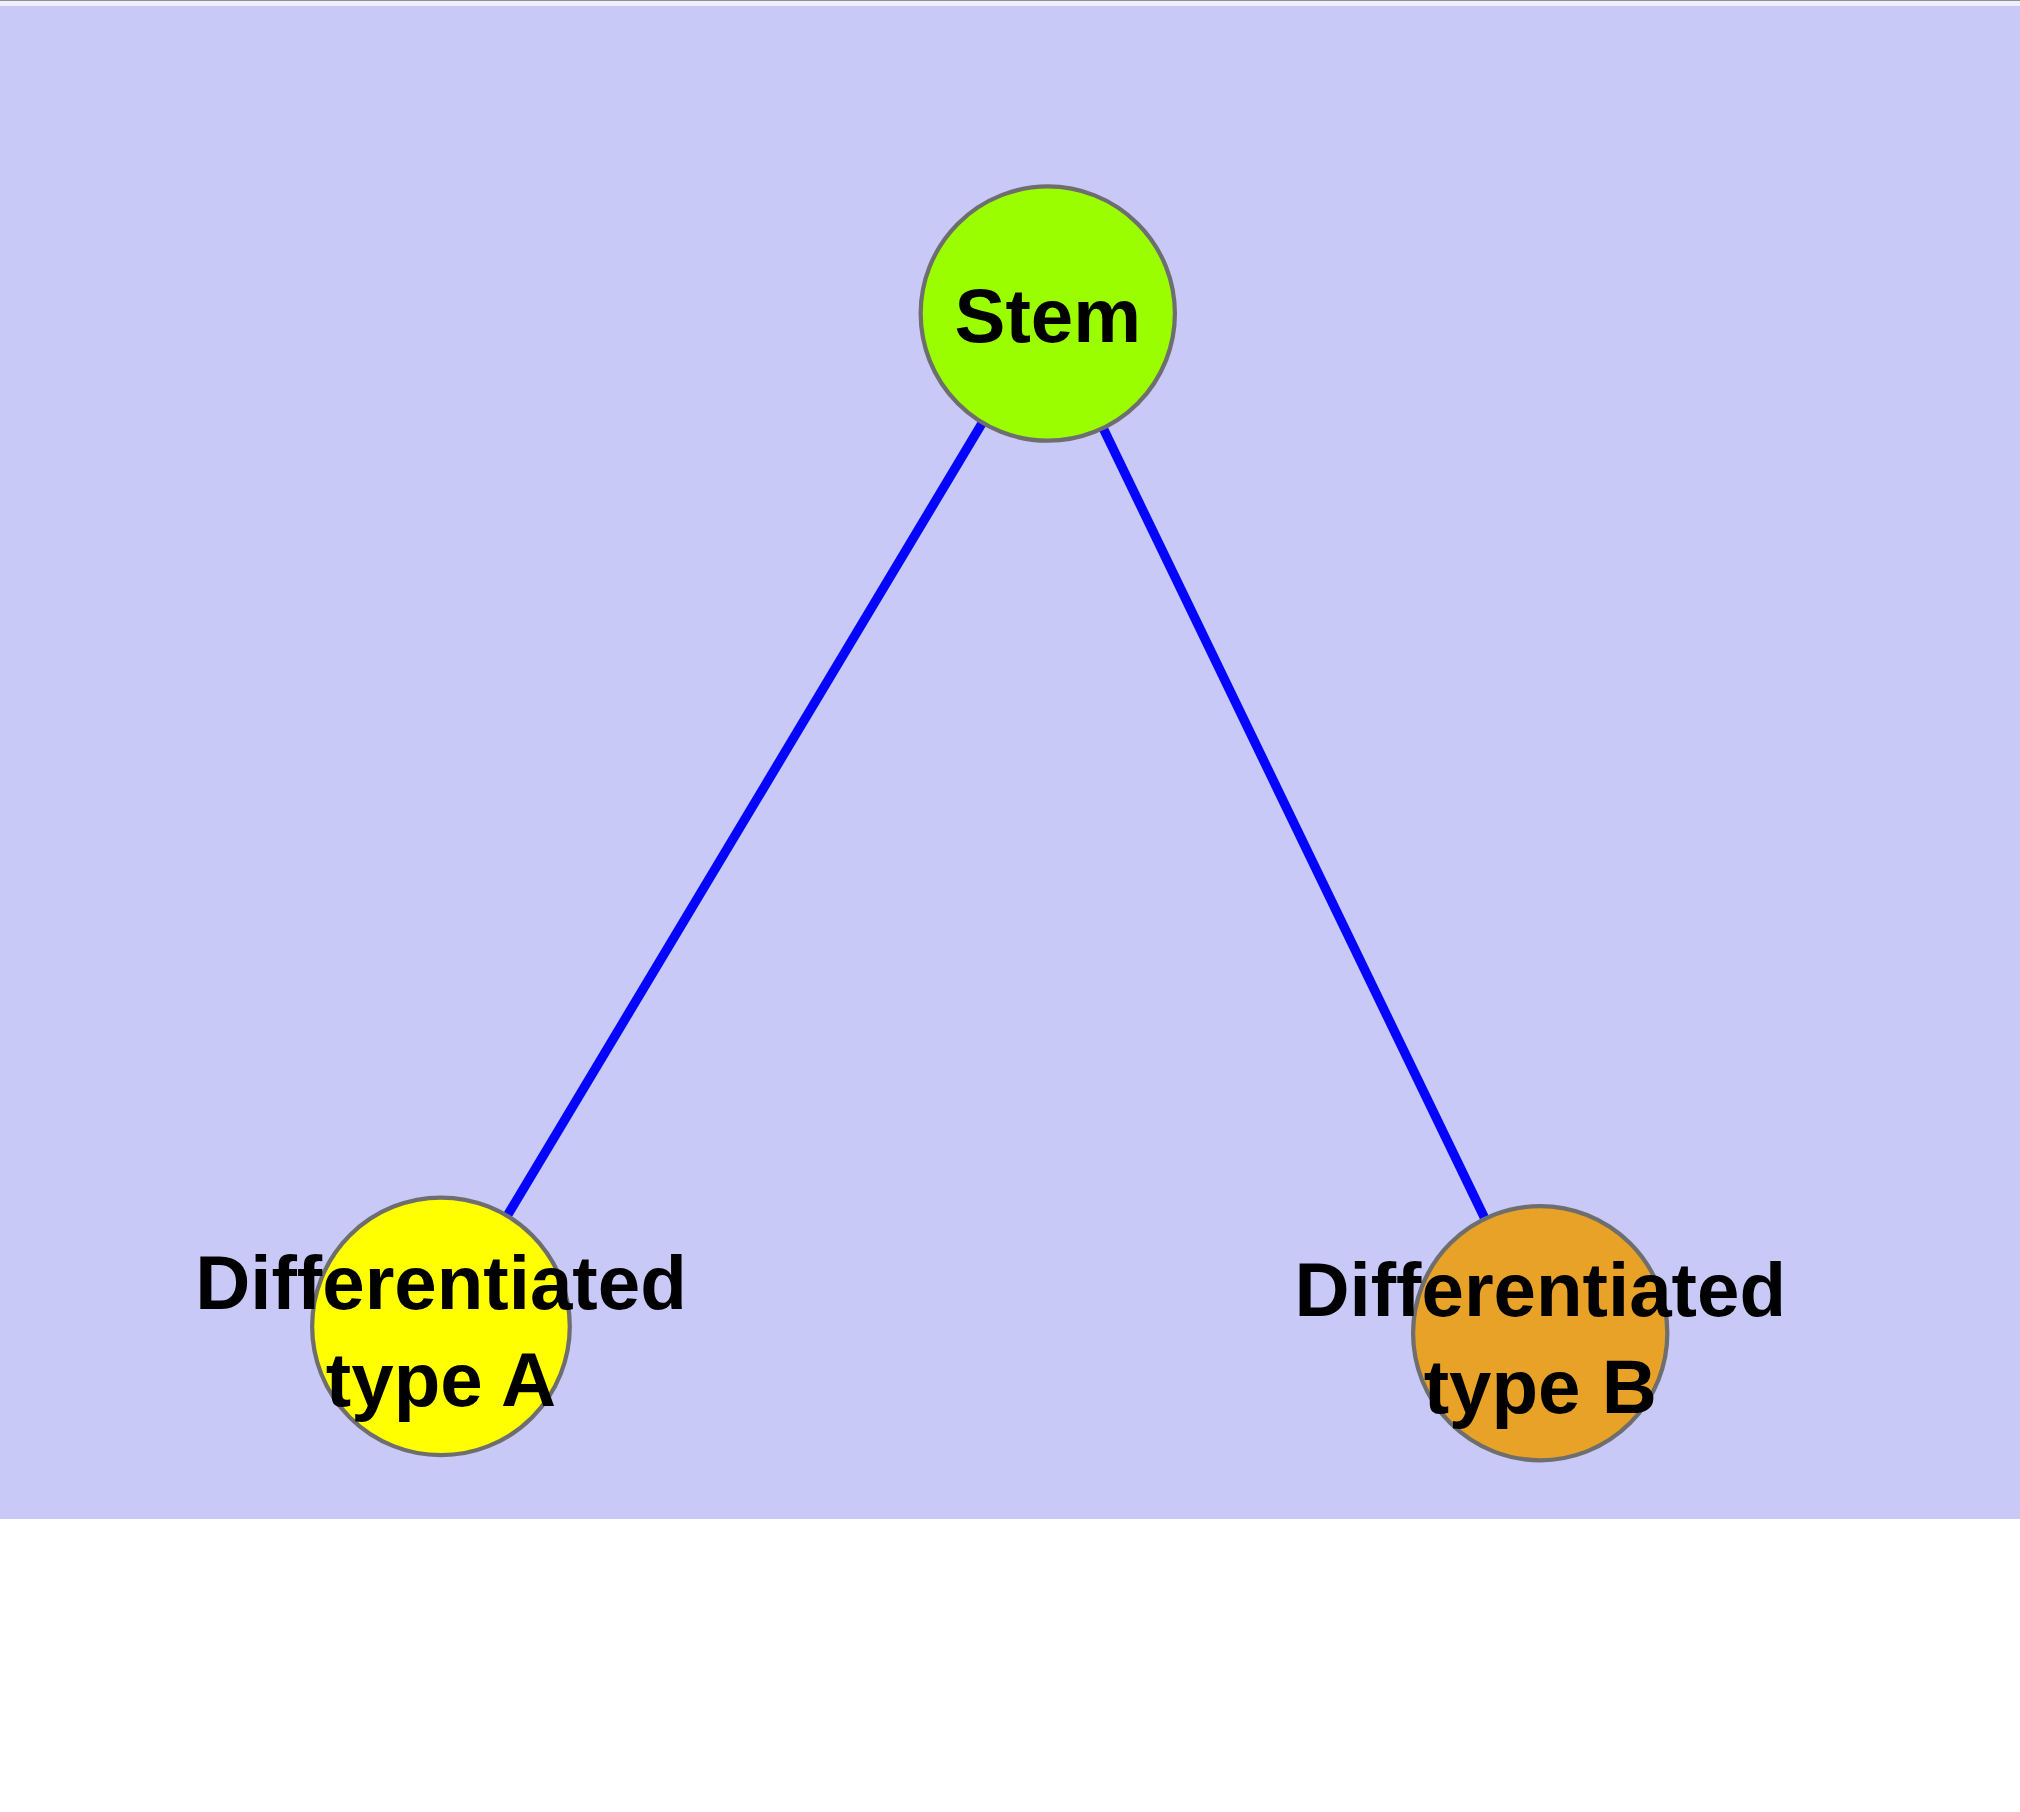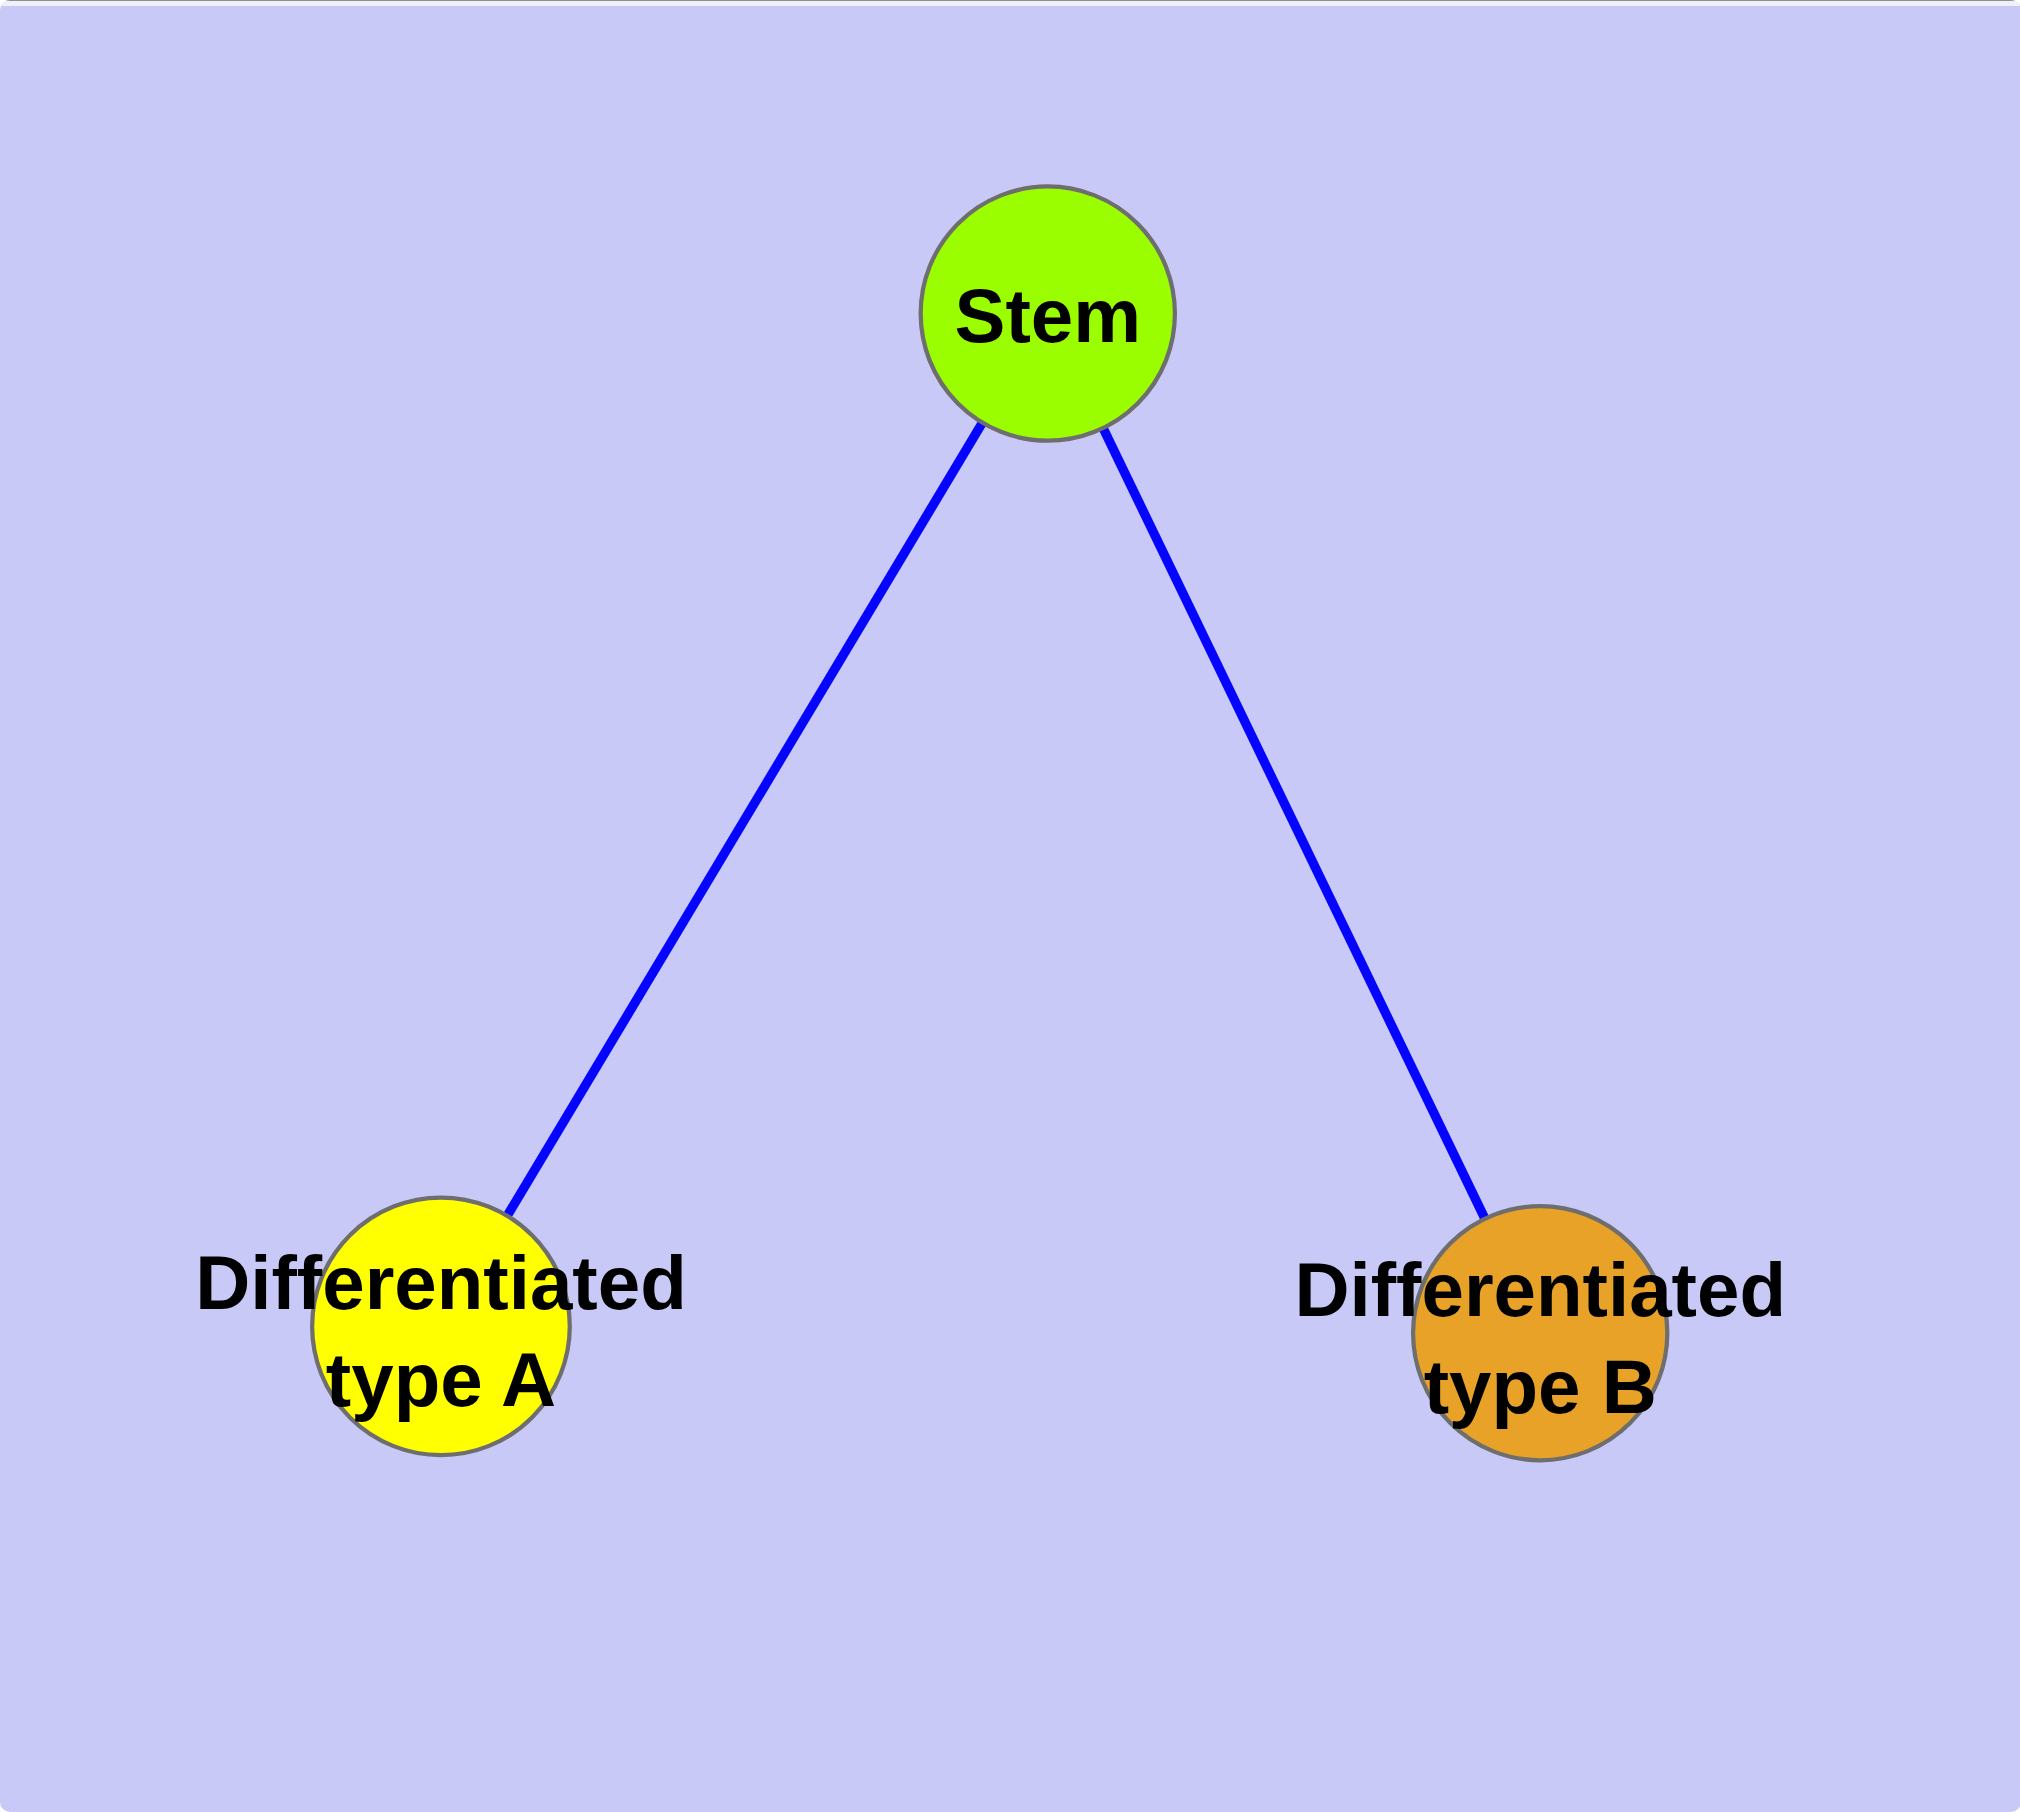--- a/index.html
+++ b/index.html
@@ -2,24 +2,23 @@
 <html style="font-size:13.6px"><head>
 <meta charset="utf-8">
 <style>
   html, body {
     margin: 0;
     padding: 0;
   }
   .stage {
     position: relative;
     width: 2021px;
-    height: 1812px;
+    height: 1519px;
     overflow: hidden;
     font-family: "Liberation Sans", sans-serif;
-    border-radius: 10px;
   }
   .window-top-strip {
     position: absolute;
     top: 0; left: 0; right: 0;
     height: 6px;
     box-sizing: border-box;
     border-top: 1.7px solid #8e8e96;
   }
   svg.graph {
     position: absolute;

